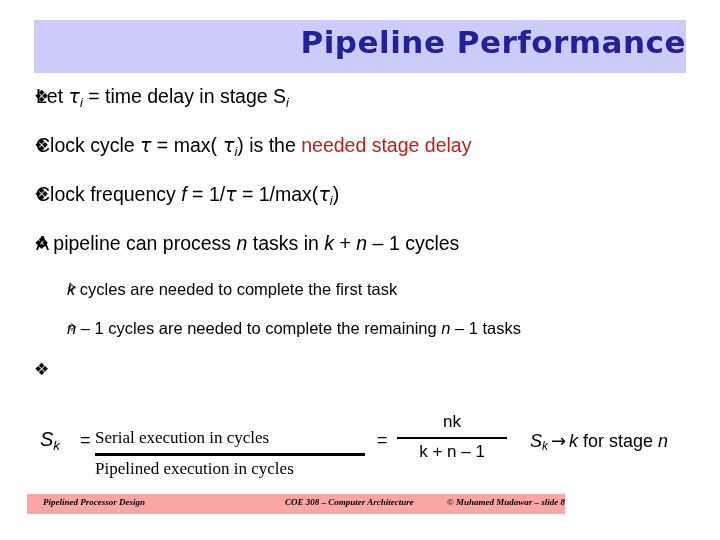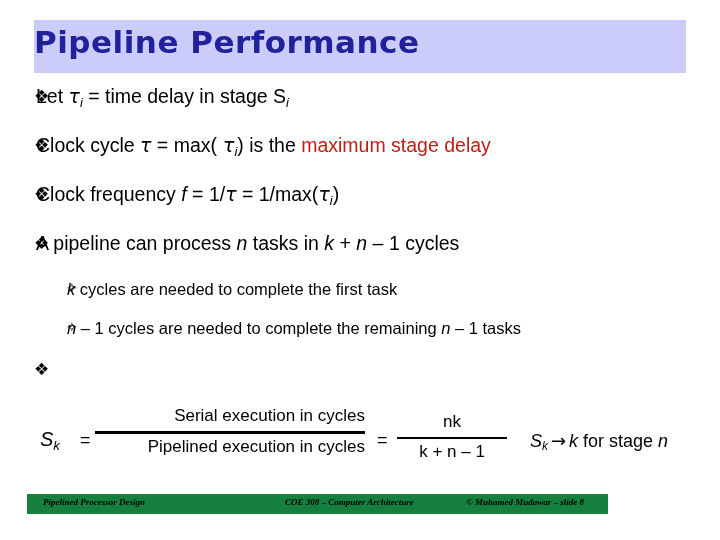--- a/index.html
+++ b/index.html
@@ -23,21 +23,21 @@
     top: 20px;
     width: 652px;
     height: 53px;
     background: #CCCCFA;
   }
   #title-text {
     position: absolute;
     left: 0;
     right: 0;
     top: 4px;
-    text-align: left;
+    text-align: right;
     font-family: "DejaVu Sans", sans-serif;
     font-size: 31px;
     font-weight: bold;
     letter-spacing: 0.5px;
     color: #21219C;
     white-space: nowrap;
   }
 
   
   #content {
@@ -115,23 +115,24 @@
     font-size: 20px;
     font-style: italic;
   }
   #f-eq1 {
     left: 40px;
     top: 26px;
     font-size: 18px;
   }
   #f-frac1 {
     left: 55px;
-    top: 0;
+    top: 22px;
     width: 270px;
-    text-align: right;
+    text-align: left;
+    font-family: Liberation Serif, serif;
   }
   #f-frac1 .num,
   #f-frac1 .den {
     font-size: 17px;
     line-height: 1.45;
   }
   #f-frac1 .bar {
     height: 3px;
     background: #000;
     margin: 2px 0 1px 0;
@@ -166,48 +167,48 @@
     font-family: "DejaVu Sans", sans-serif;
     font-style: normal;
     padding: 0 3px;
   }
 
   
   #footer-band {
     position: absolute;
     left: 27px;
     top: 494px;
-    width: 581px;
+    width: 538px;
     height: 20px;
-    background: #15803d;
+    background: #fca5a5;
   }
   .foot {
     position: absolute;
     top: 3px;
     font-family: "Liberation Serif", serif;
     font-style: italic;
     font-weight: bold;
     font-size: 9px;
     color: #000000;
     white-space: nowrap;
   }
   #foot-left  { left: 16px; }
   #foot-center{ left: 258px; }
-  #foot-right { right: 24px; margin-left: 23px; }
+  #foot-right { right: 0; margin-left: 23px; }
 </style>
 </head>
 <body>
 
 <div id="title-band">
   <div id="title-text">Pipeline Performance</div>
 </div>
 
 <div id="content">
     <div class="bullet-row lvl1"><span class="bullet-glyph">❖</span><span class="bullet-text"><span>Let </span><span class="tau">τ</span><span class="sub">i</span><span> = time delay in stage </span><span>S</span><span class="sub">i</span></span></div>
-    <div class="bullet-row lvl1"><span class="bullet-glyph">❖</span><span class="bullet-text"><span>Clock cycle </span><span class="tau">τ</span><span> = max(</span><span class="tau"> τ</span><span class="sub">i</span><span>) is the </span><span class="red">maximum stage delay</span></span></div>
+    <div class="bullet-row lvl1"><span class="bullet-glyph">❖</span><span class="bullet-text"><span>Clock cycle </span><span class="tau">τ</span><span> = max(</span><span class="tau"> τ</span><span class="sub">i</span><span>) is the </span><span class="red">needed stage delay</span></span></div>
     <div class="bullet-row lvl1"><span class="bullet-glyph">❖</span><span class="bullet-text"><span>Clock frequency </span><span class="it">f</span><span> =  1/</span><span class="tau">τ</span><span> =  1/max(</span><span class="tau">τ</span><span class="sub">i</span><span>)</span></span></div>
     <div class="bullet-row lvl1"><span class="bullet-glyph">❖</span><span class="bullet-text"><span>A pipeline can process </span><span class="it">n</span><span> tasks in </span><span class="it">k</span><span> + </span><span class="it">n</span><span> – 1 cycles</span></span></div>
     <div class="bullet-row lvl2"><span class="bullet-glyph">✧</span><span class="bullet-text"><span class="it">k</span><span> cycles are needed to complete the first task</span></span></div>
     <div class="bullet-row lvl2"><span class="bullet-glyph">✧</span><span class="bullet-text"><span class="it">n</span><span> – 1 cycles are needed to complete the remaining </span><span class="it">n</span><span> – 1 tasks</span></span></div>
     <div class="bullet-row lvl1" style="margin-top: 16px;"><span class="bullet-glyph">❖</span></div>
   </div>
 
 <div id="formula">
 
   <span class="f-part" id="f-sk"><span>S</span><span class="sub">k</span></span>

